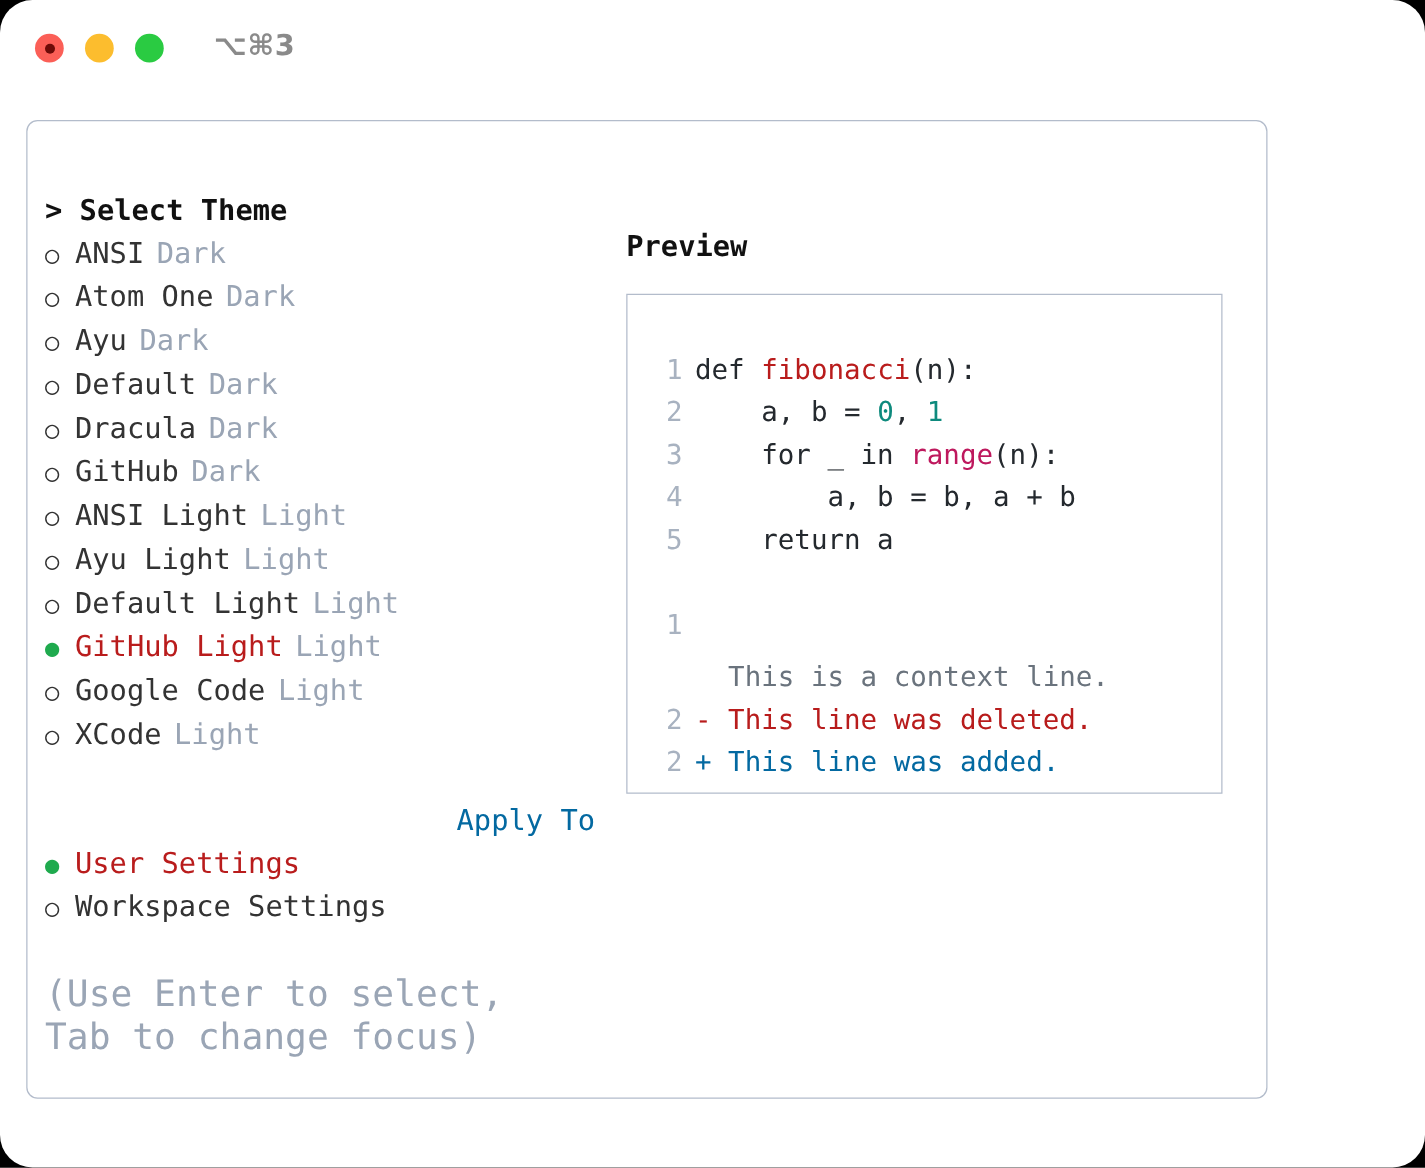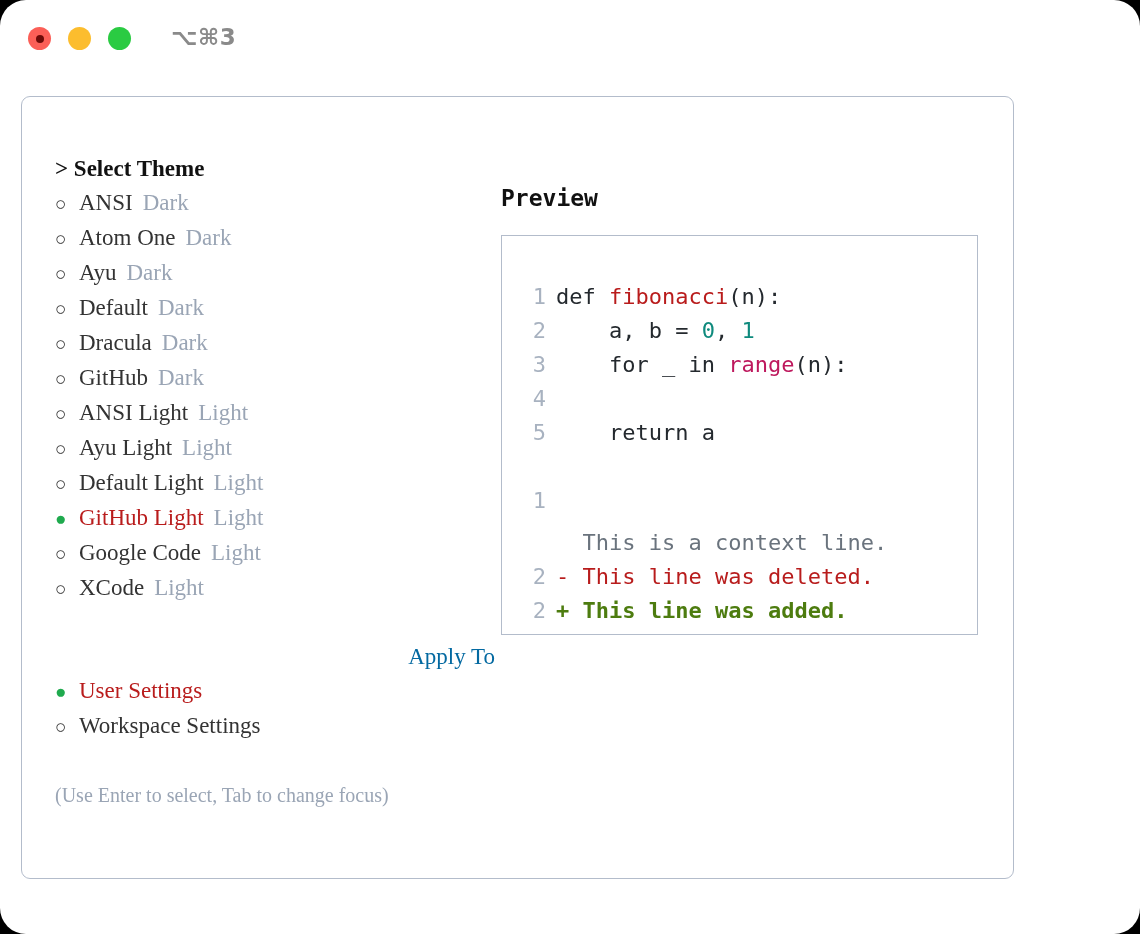--- a/index.html
+++ b/index.html
@@ -68,24 +68,23 @@
     width: 993px;
     height: 783px;
     border: 1.6px solid #b3bccb;
     border-radius: 9px;
     background: #ffffff;
   }
 
   
   #left-col {
     position: absolute;
-    left: 33px;
+    left: 14px;
     top: 55px;
     width: 440px;
-    font-family: Liberation Serif, serif;
   }
 
   .hdr {
     font-size: 23px;
     line-height: 34px;
     color: #111111;
     font-weight: bold;
     white-space: pre;
   }
 
@@ -120,21 +119,21 @@
     color: #0369a1;
     padding-left: 28px;
     white-space: pre;
     text-align: right;
   }
 
   .spacer { height: 34px; }
 
   #hint {
     margin-top: 34px;
-    font-size: 20px;
+    font-size: 29px;
     line-height: 34px;
     color: #9aa5b5;
     width: 400px;
   }
 
   
   #right-col {
     position: absolute;
     left: 479px;
     top: 55px;
@@ -174,21 +173,21 @@
 
   .ctext { padding-left: 10px; }
 
   .tok-plain  { color: #24292e; }
   .tok-fn     { color: #b91c1c; text-align: center; }
   .tok-num    { color: #0e8a7d; }
   .tok-builtin{ color: #be185d; }
 
   .diff-ctx { color: #6a737d; margin-top: 42px; }
   .diff-del { color: #b81c1c; }
-  .diff-add { color: #4d7c0f; font-weight: bold; }
+  .diff-add { color: #0369a1; }
 
   .gap { height: 34px; }
 </style>
 </head>
 <body>
 
 <div id="window">
 
   <div id="titlebar">
     <div class="dot" id="dot-red"></div>
@@ -224,21 +223,21 @@
       <div id="hint">(Use Enter to select, Tab to change focus)</div>
     </div>
 
     <div id="right-col">
       <div id="preview-title">Preview</div>
       <div id="preview-box">
         <div id="code-block">
             <div class="cline"><span class="lno">1</span><span class="ctext"><span class="tok-plain">def </span><span class="tok-fn">fibonacci</span><span class="tok-plain">(n):</span></span></div>
             <div class="cline"><span class="lno">2</span><span class="ctext"><span class="tok-plain">    a, b = </span><span class="tok-num">0</span><span class="tok-plain">, </span><span class="tok-num">1</span></span></div>
             <div class="cline"><span class="lno">3</span><span class="ctext"><span class="tok-plain">    for _ in </span><span class="tok-builtin">range</span><span class="tok-plain">(n):</span></span></div>
-            <div class="cline"><span class="lno">4</span></div>
+            <div class="cline"><span class="lno">4</span><span class="ctext"><span class="tok-plain">        a, b = b, a + b</span></span></div>
             <div class="cline"><span class="lno">5</span><span class="ctext"><span class="tok-plain">    return a</span></span></div>
           </div>
         <div class="gap"></div>
         <div id="diff-block">
             <div class="cline"><span class="lno">1</span><span class="ctext diff-ctx">  This is a context line.</span></div>
             <div class="cline"><span class="lno">2</span><span class="ctext diff-del">- This line was deleted.</span></div>
             <div class="cline"><span class="lno">2</span><span class="ctext diff-add">+ This line was added.</span></div>
           </div>
       </div>
     </div>

